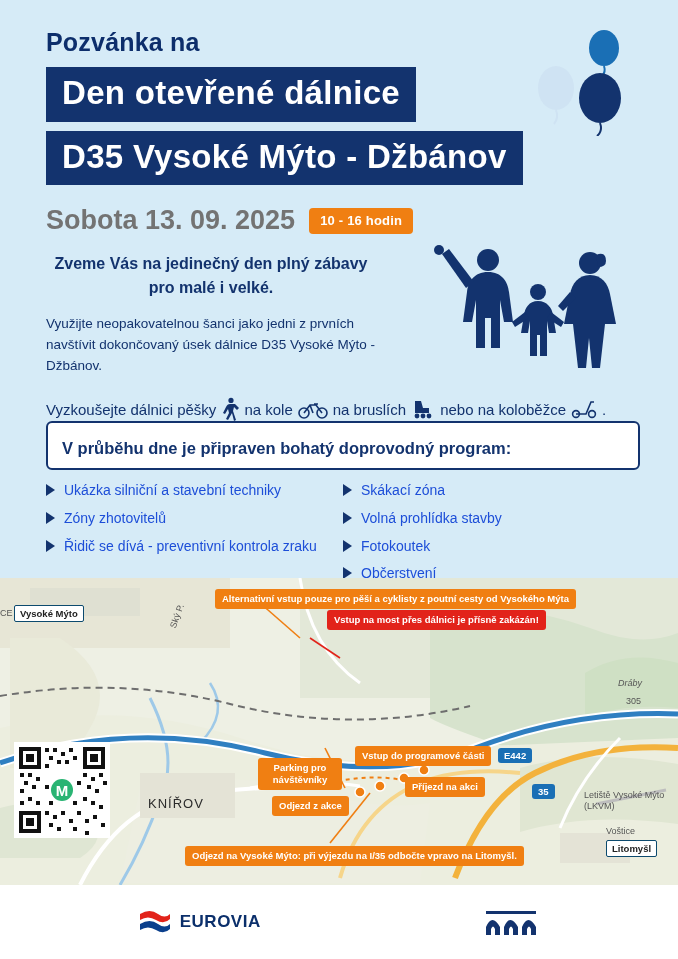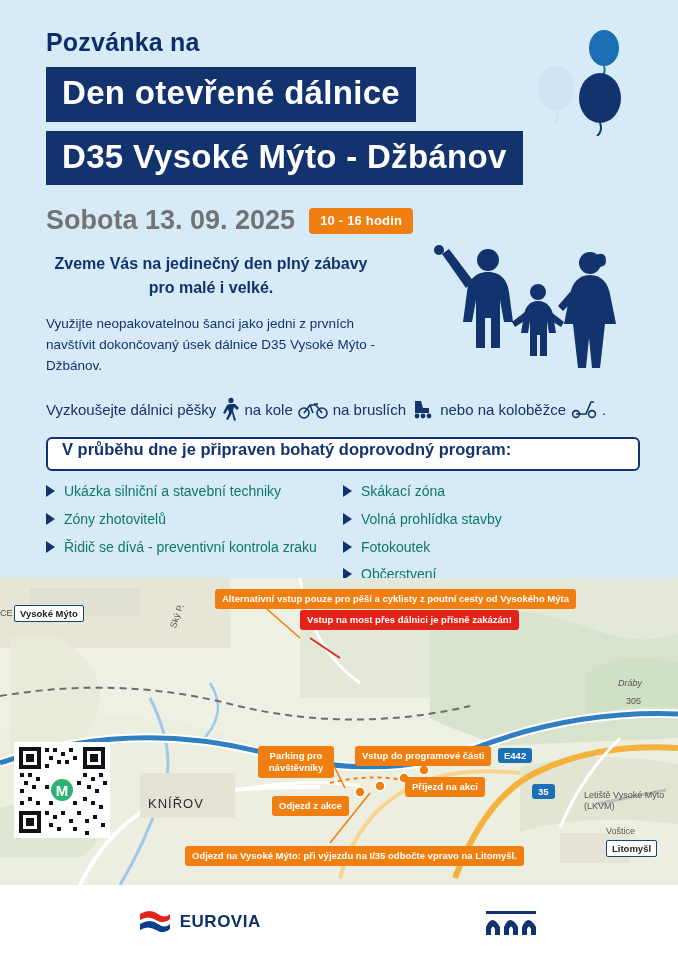--- a/index.html
+++ b/index.html
@@ -88,42 +88,41 @@
     color: #13336e;
     display: flex;
     align-items: center;
     flex-wrap: wrap;
     gap: 5px;
   }
   .try-line .ico { display: inline-flex; align-items: center; }
 
   
   .program-head {
-    margin-top: 16px;
     background: #ffffff;
     border: 2px solid #13336e;
     border-radius: 6px;
     color: #13336e;
     font-size: 16.5px;
     font-weight: bold;
-    padding: 1px 14px 10px 14px;
+    padding: 16px 14px 10px 14px;
     width: 594px;
   }
   .program-cols {
     margin-top: 12px;
     display: flex;
     width: 594px;
   }
   .program-col { width: 50%; }
   .pitem {
     display: flex;
     align-items: flex-start;
     gap: 9px;
     font-size: 14px;
-    color: #0f766e;
+    color: #1d4ed8;
     margin-bottom: 11px;
     line-height: 1.2;
   }
   .pbullet {
     width: 0; height: 0;
     border-top: 6px solid transparent;
     border-bottom: 6px solid transparent;
     border-left: 9px solid #13336e;
     margin-top: 2px;
     flex: 0 0 auto;
@@ -148,21 +147,21 @@
     position: absolute;
     background: #f07f12;
     color: #ffffff;
     font-size: 9.5px;
     font-weight: bold;
     padding: 4px 7px;
     border-radius: 3px;
     white-space: nowrap;
     line-height: 1.25;
   }
-  .maplabel.red { background: #e2231a; }
+  .maplabel.red { background: #e2231a; margin-left: 27px; }
   .maplabel.two { text-align: center; }
 
   .placename {
     position: absolute;
     color: #2b2b2b;
     font-size: 11px;
     font-weight: normal;
     white-space: nowrap;
   }
   .placename.small { font-size: 9px; font-weight: normal; color: #555; }
@@ -385,21 +384,21 @@
       <circle cx="424" cy="192" r="5" fill="#f07f12" stroke="#ffffff" stroke-width="1.5"></circle>
       <path d="M300 60 l-40 -35" stroke="#f07f12" stroke-width="1.6" fill="none"></path>
       <path d="M340 80 l-30 -20" stroke="#e2231a" stroke-width="1.6" fill="none"></path>
       <path d="M345 210 l-20 -40" stroke="#f07f12" stroke-width="1.6" fill="none"></path>
       <path d="M330 265 l40 -50" stroke="#f07f12" stroke-width="1.6" fill="none"></path>
     </svg>
 
     <div class="maplabel" style="left:215px; top:11px;">Alternativní vstup pouze pro pěší a cyklisty z poutní cesty od Vysokého Mýta</div>
     <div class="maplabel red" style="left:300px; top:32px;">Vstup na most přes dálnici je přísně zakázán!</div>
     <div class="maplabel" style="left:355px; top:168px;">Vstup do programové části</div>
-    <div class="maplabel two" style="left:258px; top:168px; width:76px;">Parking pro<br>návštěvníky</div>
+    <div class="maplabel two" style="left:258px; top:180px; width:84px;">Parking pro<br>návštěvníky</div>
     <div class="maplabel" style="left:405px; top:199px;">Příjezd na akci</div>
     <div class="maplabel" style="left:272px; top:218px;">Odjezd z akce</div>
     <div class="maplabel" style="left:185px; top:268px;">Odjezd na Vysoké Mýto: při výjezdu na I/35 odbočte vpravo na Litomyšl.</div>
 
     <div class="citybox" style="left:14px; top:27px;">Vysoké Mýto</div>
     <div class="placename" style="left:0px; top:30px; font-size:9px; color:#555;">CE</div>
     <div class="placename small" style="left:168px; top:48px; transform:rotate(-70deg); transform-origin:left top;">Ský P.</div>
     <div class="placename" style="left:148px; top:218px; font-size:13px; letter-spacing:1px;">KNÍŘOV</div>
     <div class="placename small" style="left:618px; top:100px; font-style:italic;">Dráby</div>
     <div class="placename small" style="left:626px; top:118px;">305</div>

